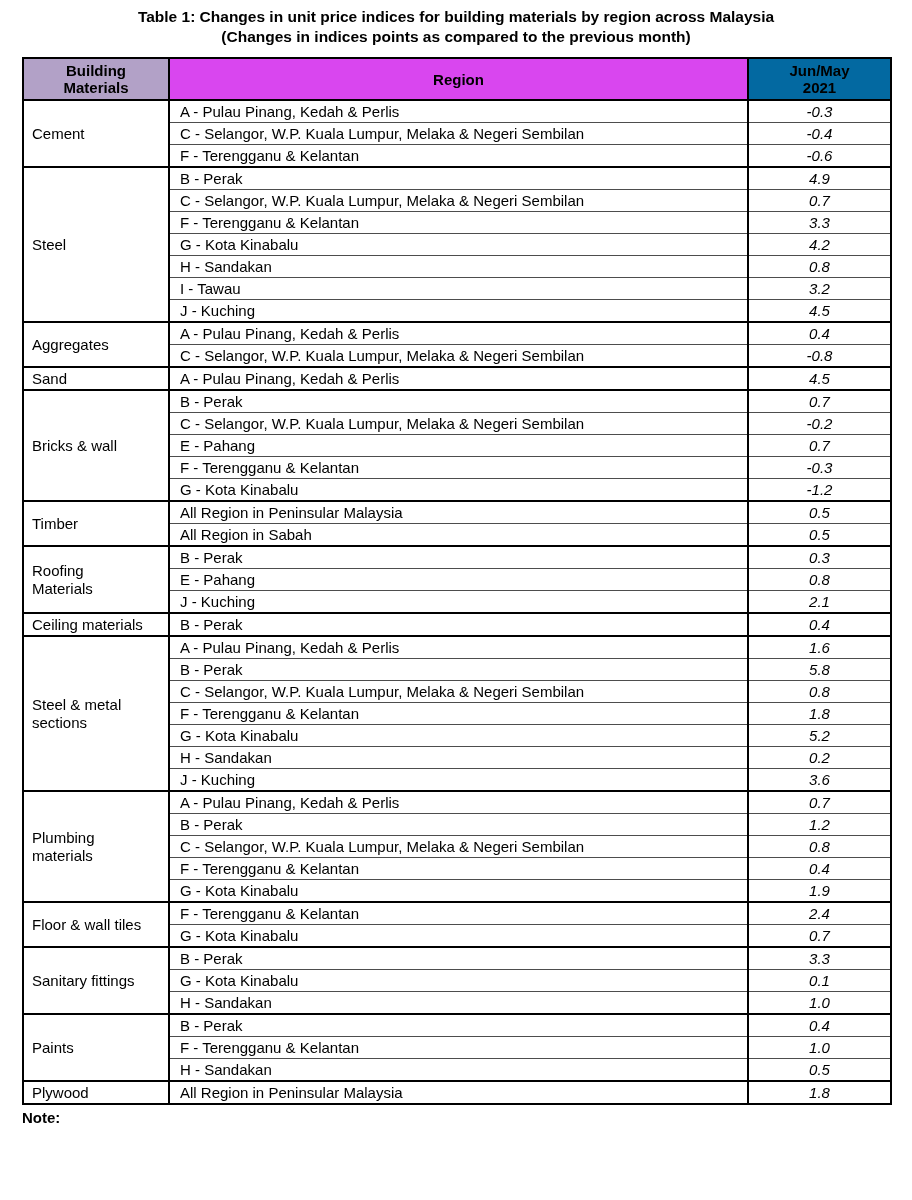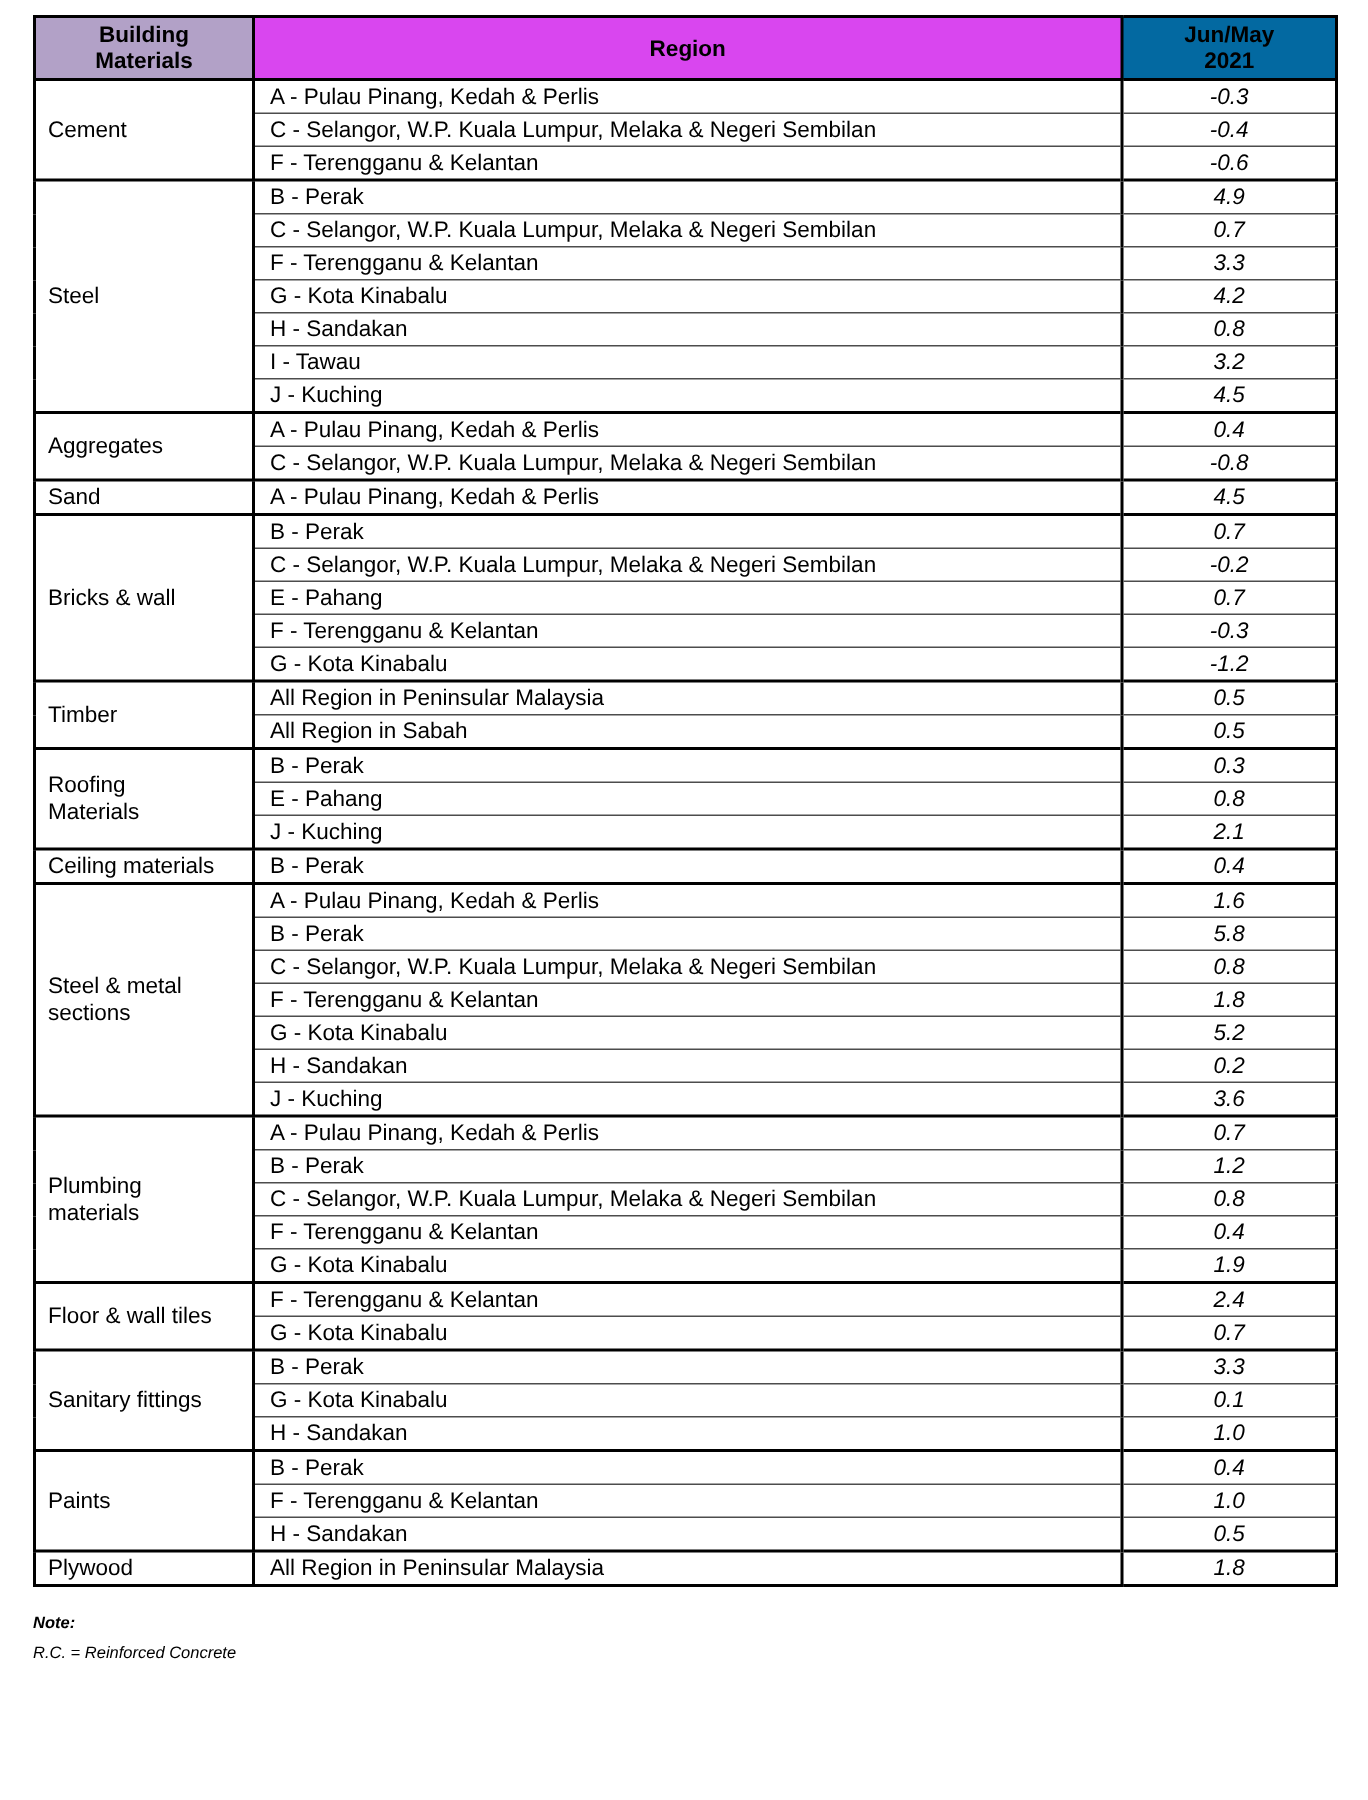--- a/index.html
+++ b/index.html
@@ -20,28 +20,32 @@
   td.mat{
     border-left:2px solid #000;border-right:2px solid #000;border-bottom:2px solid #000;
     padding-left:8px;white-space:pre-line;
   }
   td.reg{padding-left:10px;border-right:2px solid #000;}
   td.val{text-align:center;border-right:2px solid #000;font-style:italic;}
   tr.group-start td{border-top:2px solid #000;}
   tr:not(.group-start) td.reg,
   tr:not(.group-start) td.val{border-top:1px solid #4d4d4d;}
   tbody tr:last-child td{border-bottom:2px solid #000;}
-  .note-block{margin:14px 0 0 22px;font-size:11px;line-height:20px;font-style:italic;}
+  .note-block{margin:3px 0 0 22px;font-size:15px;line-height:20px;}
   .note-label{font-weight:bold;}
 </style>
 </head>
 <body>
 
 <div class="page">
 
+  <div class="title-block">
+    <div>Table 1: Changes in unit price indices for building materials by region across Malaysia</div>
+    <div>(Changes in indices points as compared to the previous month)</div>
+  </div>
 
   <table class="mat-table">
     <colgroup>
       <col class="c-mat">
         <col class="c-reg">
         <col class="c-val">
     </colgroup>
     <thead>
       <tr>
         <th style="background: rgb(178, 161, 199);">Building
@@ -247,16 +251,15 @@
         <tr class="group-start">
           <td class="mat" rowspan="1">Plywood</td>
           <td class="reg">All Region in Peninsular Malaysia</td>
           <td class="val">1.8</td>
         </tr>
       </tbody>
   </table>
 
   <div class="note-block">
     <div class="note-label">Note:</div>
-    <div>R.C. = Reinforced Concrete</div>
   </div>
 
 </div>
 
 </body></html>

